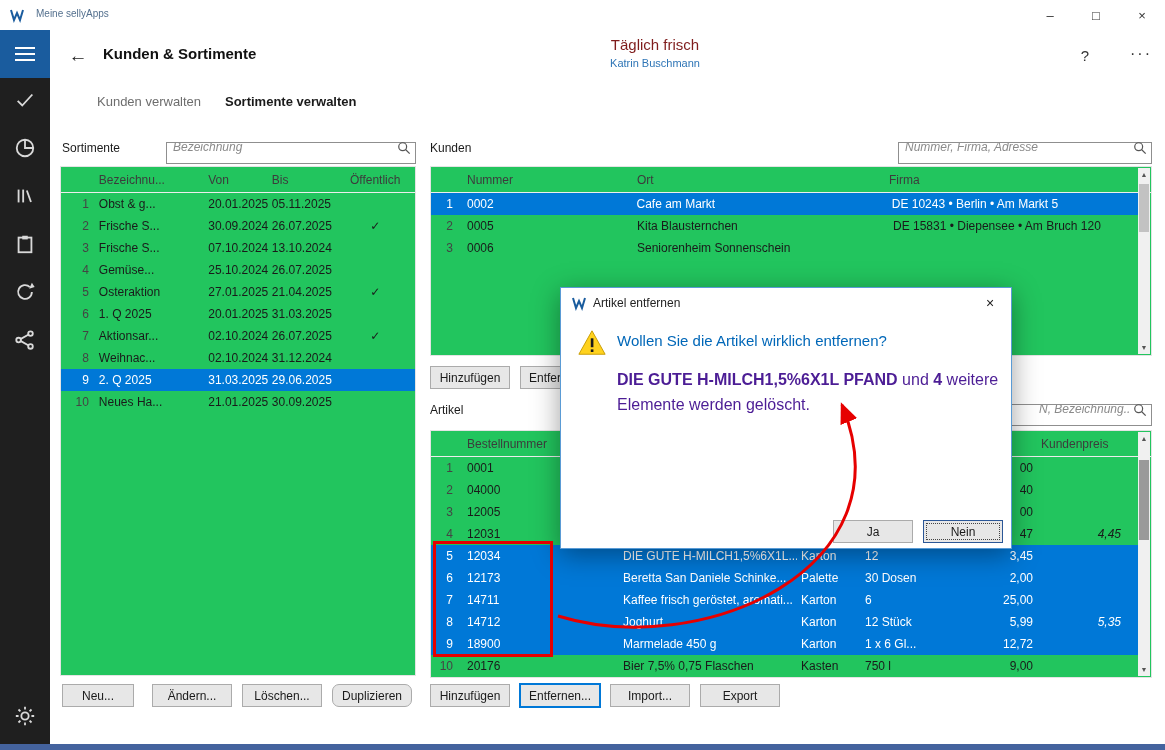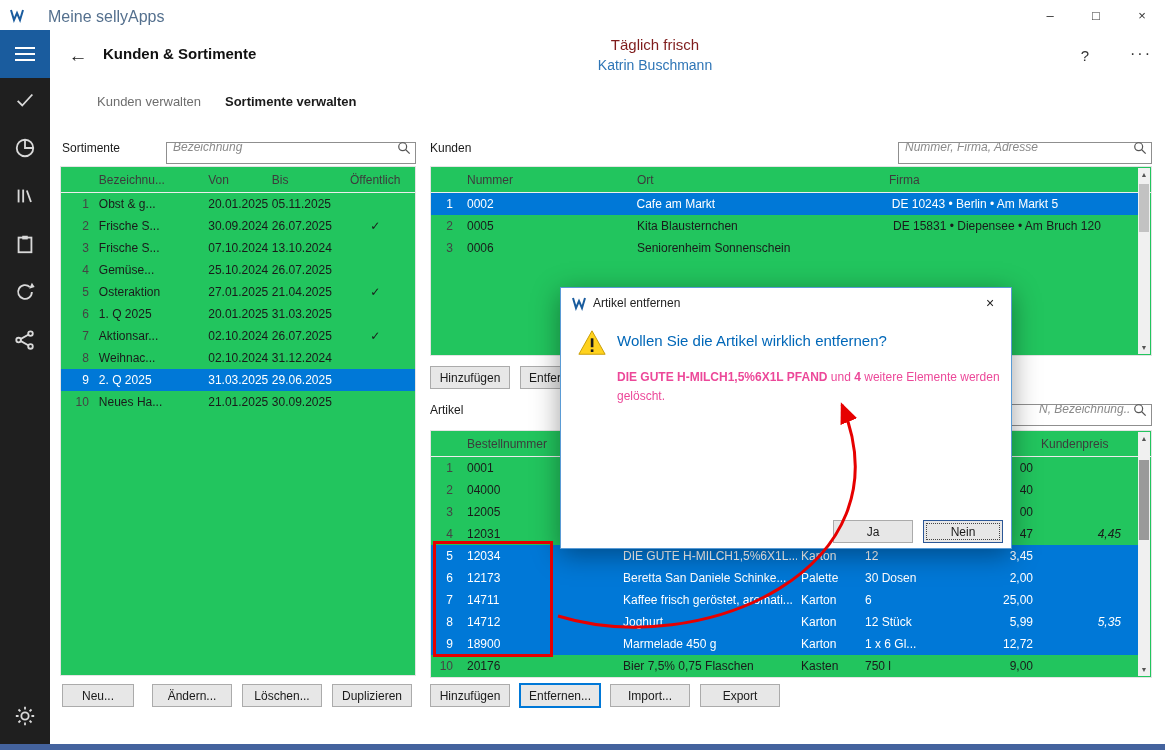--- a/index.html
+++ b/index.html
@@ -2,37 +2,37 @@
 <html><head>
 <meta charset="utf-8">
 <style>
   * { box-sizing: border-box; }
   body { margin: 0; background: #9a9a9a; font-family: "Liberation Sans", "DejaVu Sans", sans-serif; }
   .app { position: relative; width: 1165px; height: 750px; background: #fff; overflow: hidden; }
 
   
   .titlebar { position: absolute; left: 0; top: 0; width: 100%; height: 30px; background: #fff; }
   .app-logo { position: absolute; left: 9px; top: 7px; width: 16px; height: 16px; }
-  .app-title { position: absolute; left: 48px; top: 8px; font-size: 16px; color: #54708e; }
+  .app-title { position: absolute; left: 36px; top: 8px; font-size: 10px; color: #54708e; }
   .win-controls { position: absolute; right: 0; top: 0; height: 30px; display: flex; }
   .win-btn { width: 46px; height: 30px; display: flex; align-items: center; justify-content: center; font-size: 13px; color: #333; cursor: default; }
 
   
   .sidebar { position: absolute; left: 0; top: 30px; width: 50px; height: 714px; background: #1f1f1f; }
   .burger { width: 50px; height: 48px; background: #1a5c9e; display: flex; flex-direction: column; align-items: center; justify-content: center; gap: 4px; }
   .burger i { display: block; width: 20px; height: 2px; background: #fff; }
   .side-item { width: 50px; height: 48px; display: flex; align-items: center; justify-content: center; }
   .side-gear { position: absolute; left: 0; bottom: 2px; }
 
   
   .back-btn { position: absolute; left: 62px; top: 42px; width: 32px; height: 28px; font-size: 19px; color: #1a1a1a; display: flex; align-items: center; justify-content: center; }
   .page-title { position: absolute; left: 103px; top: 45px; font-size: 15px; font-weight: bold; color: #111; }
   .center-block { position: absolute; left: 575px; top: 36px; width: 160px; text-align: center; }
   .center-title { font-size: 15px; color: #7f1d1d; }
-  .center-sub { font-size: 14px; color: #2e75b6; margin-top: 4px; }
+  .center-sub { font-size: 11px; color: #2e75b6; margin-top: 4px; }
   .help-btn { position: absolute; left: 1072px; top: 44px; width: 26px; height: 24px; font-size: 15px; color: #333; text-align: center; line-height: 24px; }
   .more-btn { position: absolute; left: 1124px; top: 42px; width: 34px; height: 24px; font-size: 16px; letter-spacing: 2px; color: #333; text-align: center; line-height: 24px; }
 
   
   .tab { position: absolute; top: 94px; font-size: 13px; color: #6d6d6d; }
   .tab.active { font-weight: bold; color: #1a1a1a; }
   .tab-kunden { left: 97px; }
   .tab-sortimente { left: 225px; }
 
   
@@ -86,21 +86,21 @@
   .btn-focus { border: 1px solid #0078d7; box-shadow: 0 0 0 1px #0078d7; }
 
   
   .dialog { position: absolute; left: 560px; top: 287px; width: 452px; height: 262px; background: #fff; border: 1px solid #5a9bd5; box-shadow: 0 6px 26px rgba(0,0,0,0.38); z-index: 40; }
   .dlg-titlebar { position: relative; height: 30px; }
   .dlg-icon { position: absolute; left: 10px; top: 7px; width: 16px; height: 16px; }
   .dlg-title { position: absolute; left: 32px; top: 8px; font-size: 12px; color: #222; }
   .dlg-close { position: absolute; right: 0; top: 0; width: 42px; height: 30px; text-align: center; line-height: 30px; font-size: 14px; color: #222; }
   .dlg-warn { position: absolute; left: 16px; top: 40px; }
   .dlg-heading { position: absolute; left: 56px; top: 44px; font-size: 15px; color: #0067b8; }
-  .dlg-body { position: absolute; left: 56px; top: 80px; width: 392px; font-size: 12px; line-height: 1.55; color: #ec4899; }
+  .dlg-body { position: absolute; left: 56px; top: 80px; width: 392px; font-size: 16px; line-height: 1.55; color: #4c1d95; }
   .dlg-ja { left: 272px; top: 232px; width: 80px; }
   .dlg-nein { left: 362px; top: 232px; width: 80px; border: 1px solid #2b5797; outline: 1px dotted #444; outline-offset: -4px; }
 
   
   .anno-rect { position: absolute; left: 433px; top: 541px; width: 120px; height: 116px; border: 3px solid #e60000; z-index: 45; pointer-events: none; }
   .anno-arrow { position: absolute; left: 0; top: 0; width: 1165px; height: 750px; z-index: 50; pointer-events: none; }
 
   .taskbar-strip { position: absolute; left: 0; bottom: 0; width: 100%; height: 6px; background: #44639e; }
 </style>
 </head>
@@ -271,21 +271,21 @@
         <span class="c sc1">Neues Ha...</span>
         <span class="c sc2">21.01.2025</span>
         <span class="c sc3">30.09.2025</span>
         <span class="c sc4"></span>
       </div>
   </div>
 
   <button class="btn" style="left:62px; top:684px; width:72px;">Neu...</button>
   <button class="btn" style="left:152px; top:684px; width:80px;">Ändern...</button>
   <button class="btn" style="left:242px; top:684px; width:80px;">Löschen...</button>
-  <button class="btn" style="left:332px; top:684px; width:80px;">Duplizieren</button>
+  <button class="btn" style="left:332px; top:684px; width:80px;border-radius:7px;">Duplizieren</button>
 
   <div class="panel-label" style="left:430px; top:141px;">Kunden</div>
   <div class="search-wrap" style="left:898px; top:137px; width:254px;">
     <input type="text" placeholder="Nummer, Firma, Adresse" style="">
     <svg viewBox="0 0 16 16" width="14" height="14">
         <circle cx="6.5" cy="6.5" r="4.5" stroke="#555" fill="none" stroke-width="1.4"></circle>
         <path d="M10 10 L14.5 14.5" stroke="#555" stroke-width="1.4"></path>
       </svg>
   </div>
 

